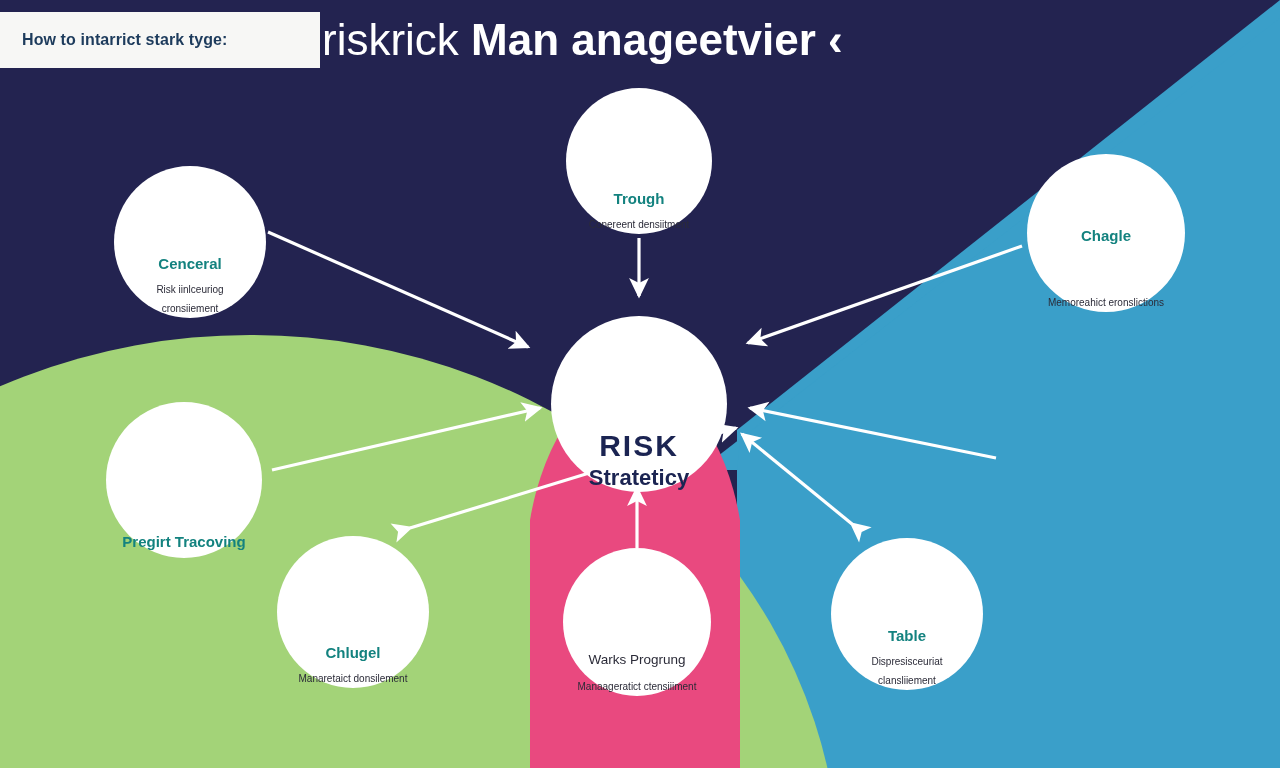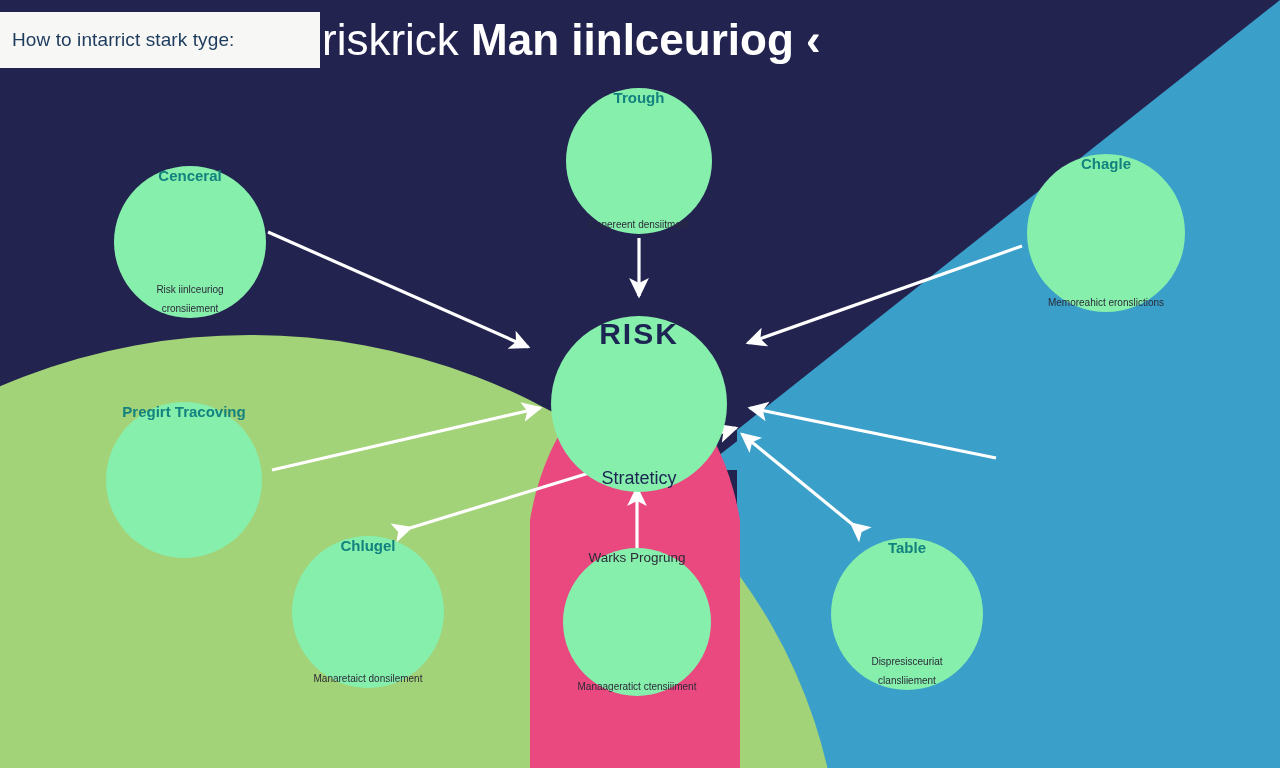--- a/index.html
+++ b/index.html
@@ -13,61 +13,61 @@
   
   #bg{position:absolute;inset:0;width:1280px;height:768px;}
 
   
   .header{position:absolute;left:0;top:0;width:1280px;height:80px;z-index:6;}
   .tagpill{
     position:absolute;left:0;top:12px;width:320px;height:56px;
     background:#f7f7f5;display:flex;align-items:center;
   }
   .tagpill span{
-    padding-left:12px;color:#1d3b5c;font-size:19px;font-weight:normal;
+    padding-left:22px;color:#1d3b5c;font-size:16px;font-weight:bold;
     letter-spacing:.1px;
   }
   .maintitle{
     position:absolute;left:322px;top:6px;color:#ffffff;
     font-size:44px;font-weight:bold;line-height:68px;white-space:nowrap;
   }
   .maintitle .thin{font-weight:400;}
 
   
   .node{
     position:absolute;border-radius:50%;
-    background:#86efac;
-    display:flex;flex-direction:column;align-items:center;justify-content:space-between;
+    background:#ffffff;
+    display:flex;flex-direction:column;align-items:center;justify-content:flex-end;
     text-align:center;z-index:5;box-sizing:border-box;
   }
   .node .n-title{
     color:#13827f;font-size:15px;font-weight:bold;line-height:19px;
     margin-bottom:7px;
   }
   .node .n-desc{
     color:#2b2b38;font-size:10px;line-height:19px;font-weight:400;
     padding:0 14px;
   }
   .node.dark .n-title{color:#2b2b38;font-weight:400;font-size:13.5px;
     line-height:19px;margin-bottom:8px;}
 
   .hub{
     width:176px;height:176px;left:551px;top:316px;
     box-shadow:0 0 0 0 rgba(0,0,0,0);
   }
   .hub .h-kicker{color:#1b2452;font-size:30px;font-weight:bold;letter-spacing:2px;
     line-height:36px;}
-  .hub .h-sub{color:#1b2452;font-size:18px;font-weight:normal;line-height:28px;}
+  .hub .h-sub{color:#1b2452;font-size:22px;font-weight:bold;line-height:28px;}
 
   .n-top   {width:146px;height:146px;left:566px;top:88px;}
   .n-left1 {width:152px;height:152px;left:114px;top:166px;}
   .n-right1{width:158px;height:158px;left:1027px;top:154px;gap:41px;}
   .n-left2 {width:156px;height:156px;left:106px;top:402px;}
   .n-right2{width:156px;height:156px;left:998px;top:389px;}
-  .n-left3 {width:152px;height:152px;left:292px;top:536px;}
+  .n-left3 {width:152px;height:152px;left:277px;top:536px;}
   .n-bottom{width:148px;height:148px;left:563px;top:548px;}
   .n-right3{width:152px;height:152px;left:831px;top:538px;}
 
   .arrows{position:absolute;inset:0;width:1280px;height:768px;z-index:4;
     pointer-events:none;}
 </style>
 </head>
 <body>
 
 <div id="stage">
@@ -104,21 +104,21 @@
       <line x1="852" y1="524" x2="742" y2="434" marker-end="url(#ah)" marker-start="url(#ah2)"></line>
       <line x1="637" y1="548" x2="637" y2="488" marker-end="url(#ah)"></line>
     </g>
   </svg>
 
   <div class="header">
     <div class="tagpill">
       <span>How to intarrict stark tyge:</span>
     </div>
     <div class="maintitle">
-      <span class="thin">riskrick </span><span>Man iinlceuriog ‹</span>
+      <span class="thin">riskrick </span><span>Man anageetvier ‹</span>
     </div>
   </div>
 
   <div class="node n-top">
     <div class="n-title">Trough</div>
     <div class="n-desc">Conereent densiitment</div>
   </div>
 
   <div class="node n-left1">
     <div class="n-title">Cenceral</div>

